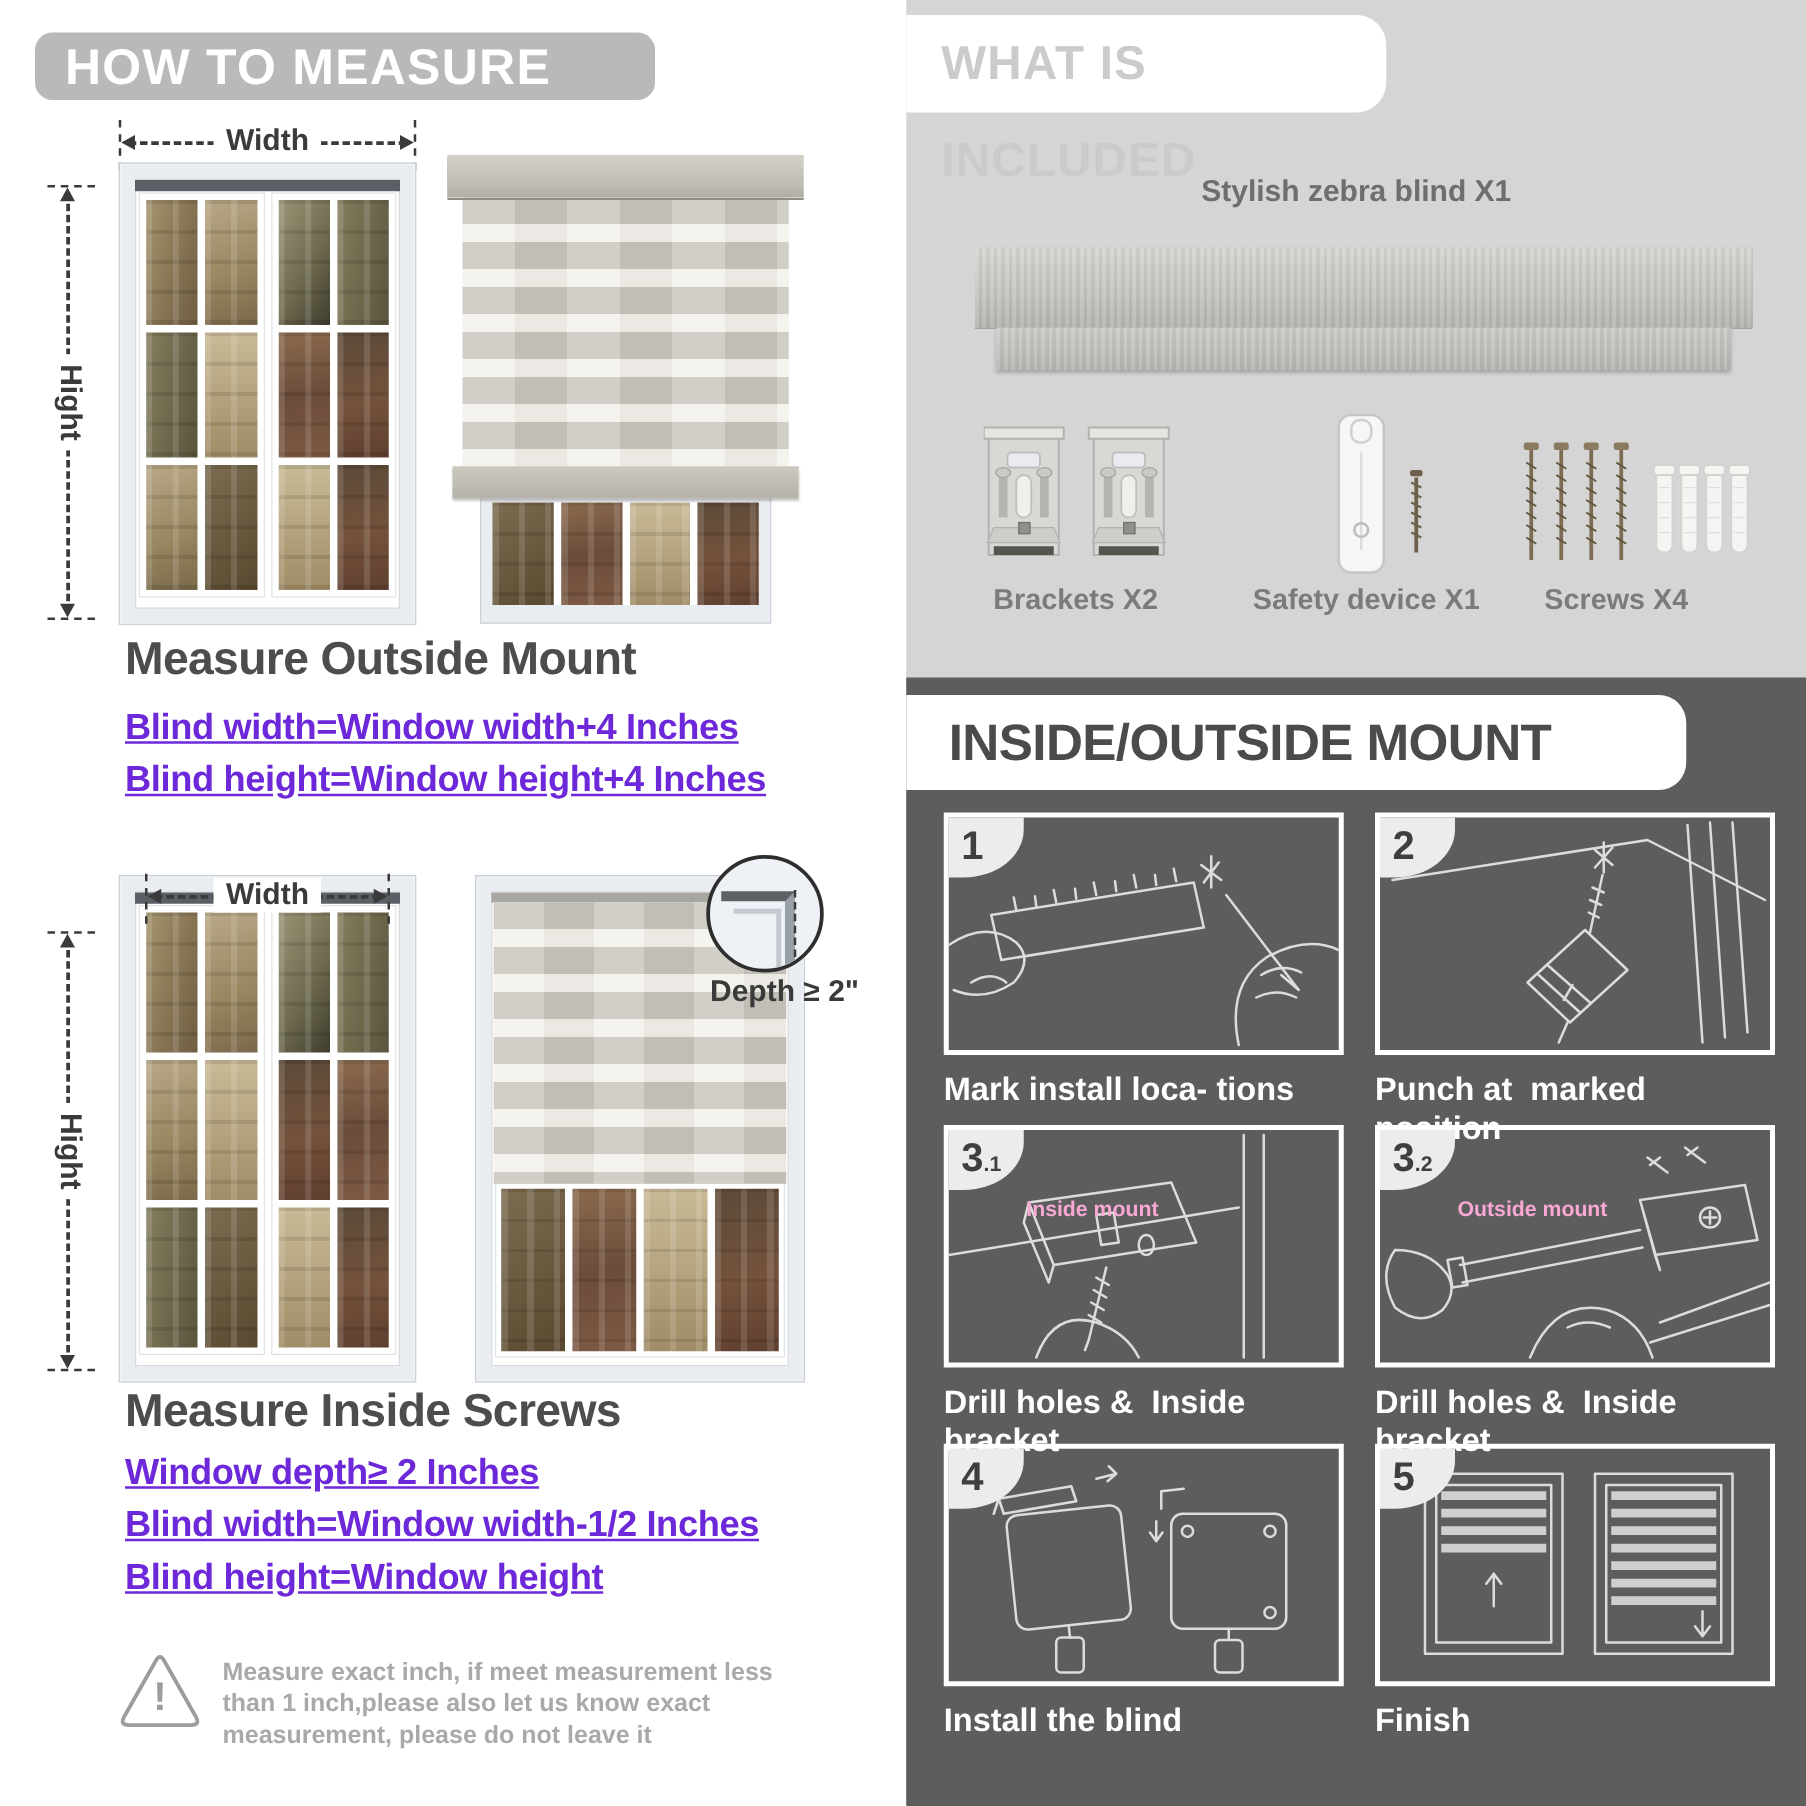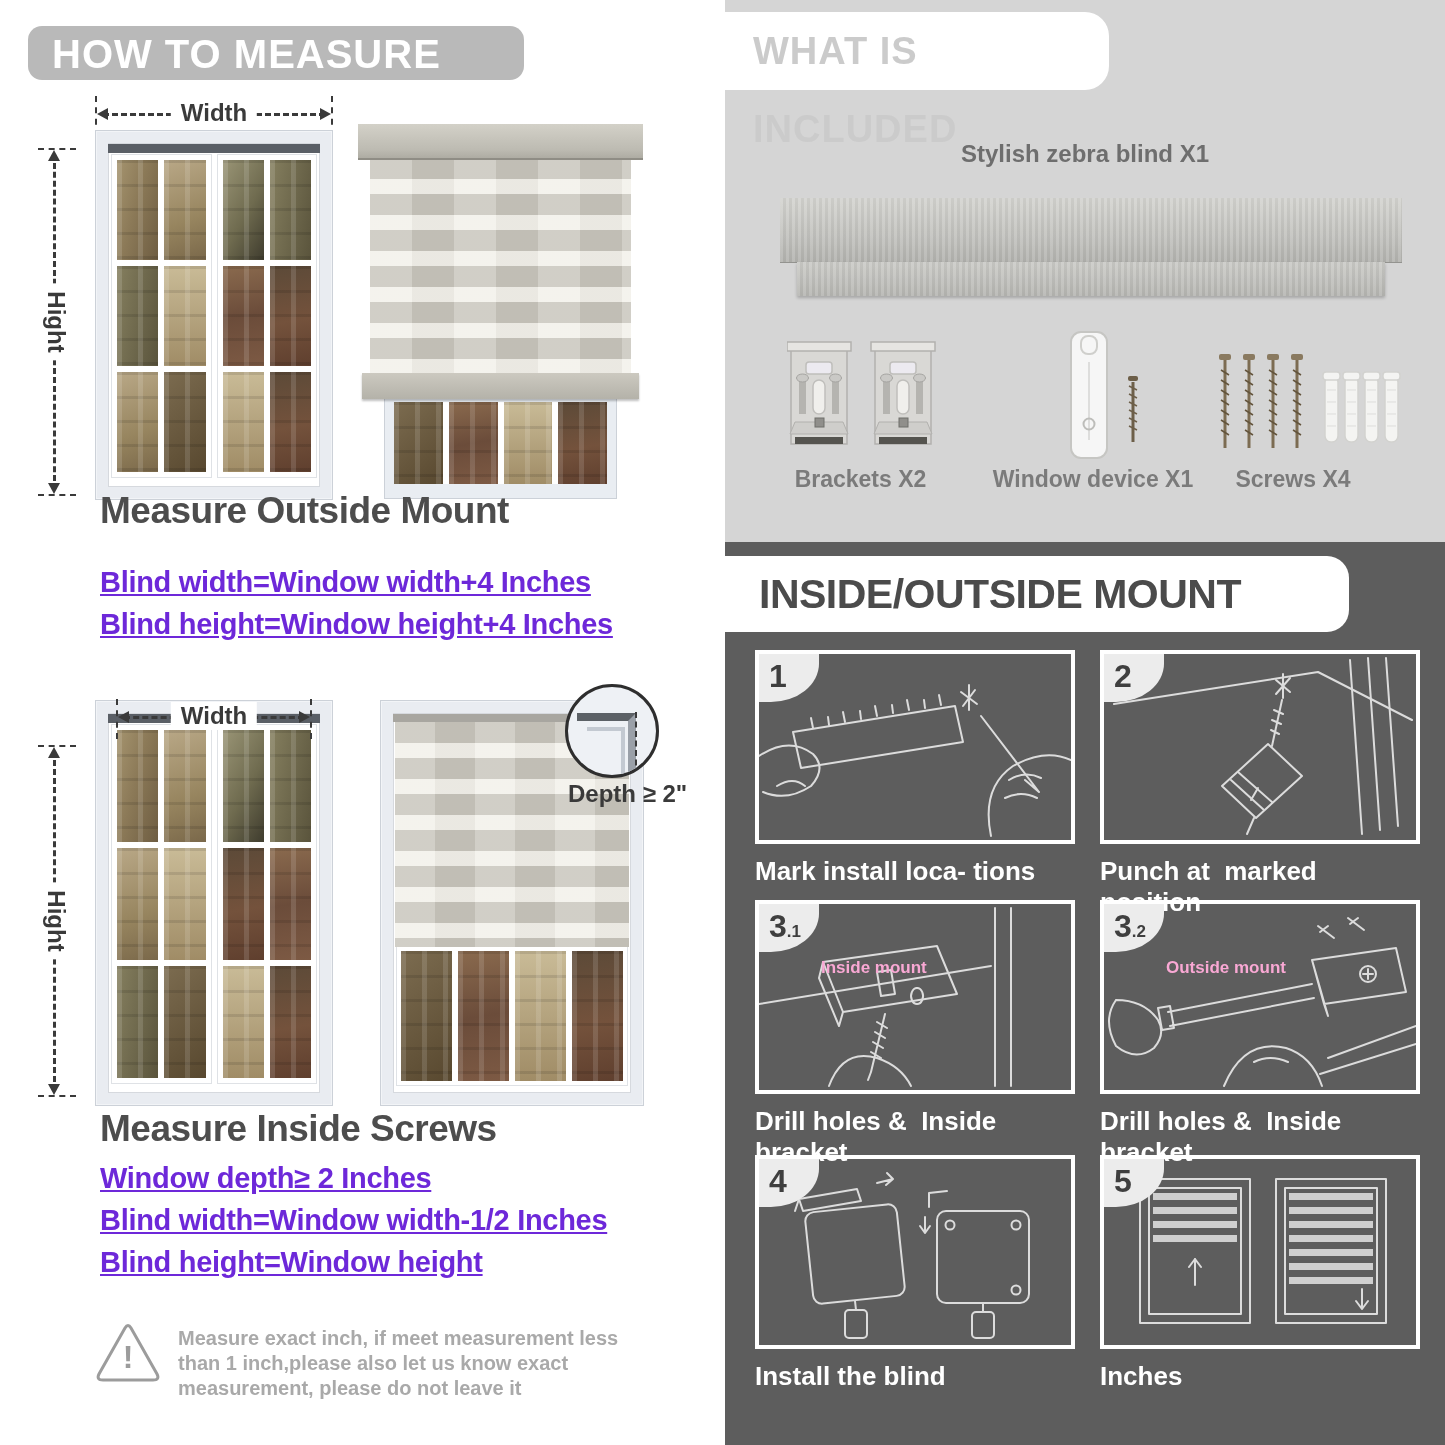--- a/index.html
+++ b/index.html
@@ -176,21 +176,21 @@
           <div class="pane pH"></div>
           <div class="pane pE"></div>
           <div class="pane pD"></div>
         </div>
       </div>
       <div class="fabric" style="top:34px;height:215px;"></div>
       <div class="headrail"></div>
       <div class="bottomrail" style="top:249px;"></div>
     </div>
 
-    <div class="m-title" style="top:490px;">Measure Outside Mount</div>
+    <div class="m-title" style="top:506px;">Measure Outside Mount</div>
     <div class="m-line" style="top:566px;">Blind width=Window width+4 Inches</div>
     <div class="m-line" style="top:608px;">Blind height=Window height+4 Inches</div>
 
     <div class="window" style="left:95px;top:700px;width:236px;height:404px;">
       <div class="win-inner"></div>
       <div class="win-strip"></div>
       <div class="sashes">
         <div class="sash">
           <div class="pane pA"></div>
           <div class="pane pB"></div>
@@ -348,21 +348,21 @@
         <g stroke="#dddddb" stroke-width="1">
           <path d="M114,40 h9 M114,52 h9 M114,64 h9 M114,76 h9"></path>
           <path d="M134,40 h9 M134,52 h9 M134,64 h9 M134,76 h9"></path>
           <path d="M154,40 h9 M154,52 h9 M154,64 h9 M154,76 h9"></path>
           <path d="M174,40 h9 M174,52 h9 M174,64 h9 M174,76 h9"></path>
         </g>
       </svg>
     </div>
 
     <div class="item-label lab-brackets">Brackets X2</div>
-    <div class="item-label lab-safety">Window device X1</div>
+    <div class="item-label lab-safety">Safety device X1</div>
     <div class="item-label lab-screws">Screws X4</div>
 
     <div class="dark-section">
       <div class="mount-box">
         <span>INSIDE/OUTSIDE MOUNT</span>
       </div>
 
       <div class="step s1">
         <div class="panel">
           <div class="badge"><span>1</span><span class="sub"></span></div>
@@ -471,17 +471,17 @@
                 <rect x="185" y="44" width="84" height="7"></rect>
               <rect x="185" y="58" width="84" height="7"></rect>
                 <rect x="185" y="72" width="84" height="7"></rect>
               <rect x="185" y="86" width="84" height="7"></rect>
                 <rect x="185" y="100" width="84" height="7"></rect>
               <rect x="185" y="114" width="84" height="7"></rect>
             </g>
             <path d="M258,126 L258,146 M258,146 L252,138 M258,146 L264,138"></path>
           </svg>
         </div>
-        <div class="caption">Inches</div>
+        <div class="caption">Finish</div>
       </div>
     </div>
   </div>
 </div>
 
 </body></html>

